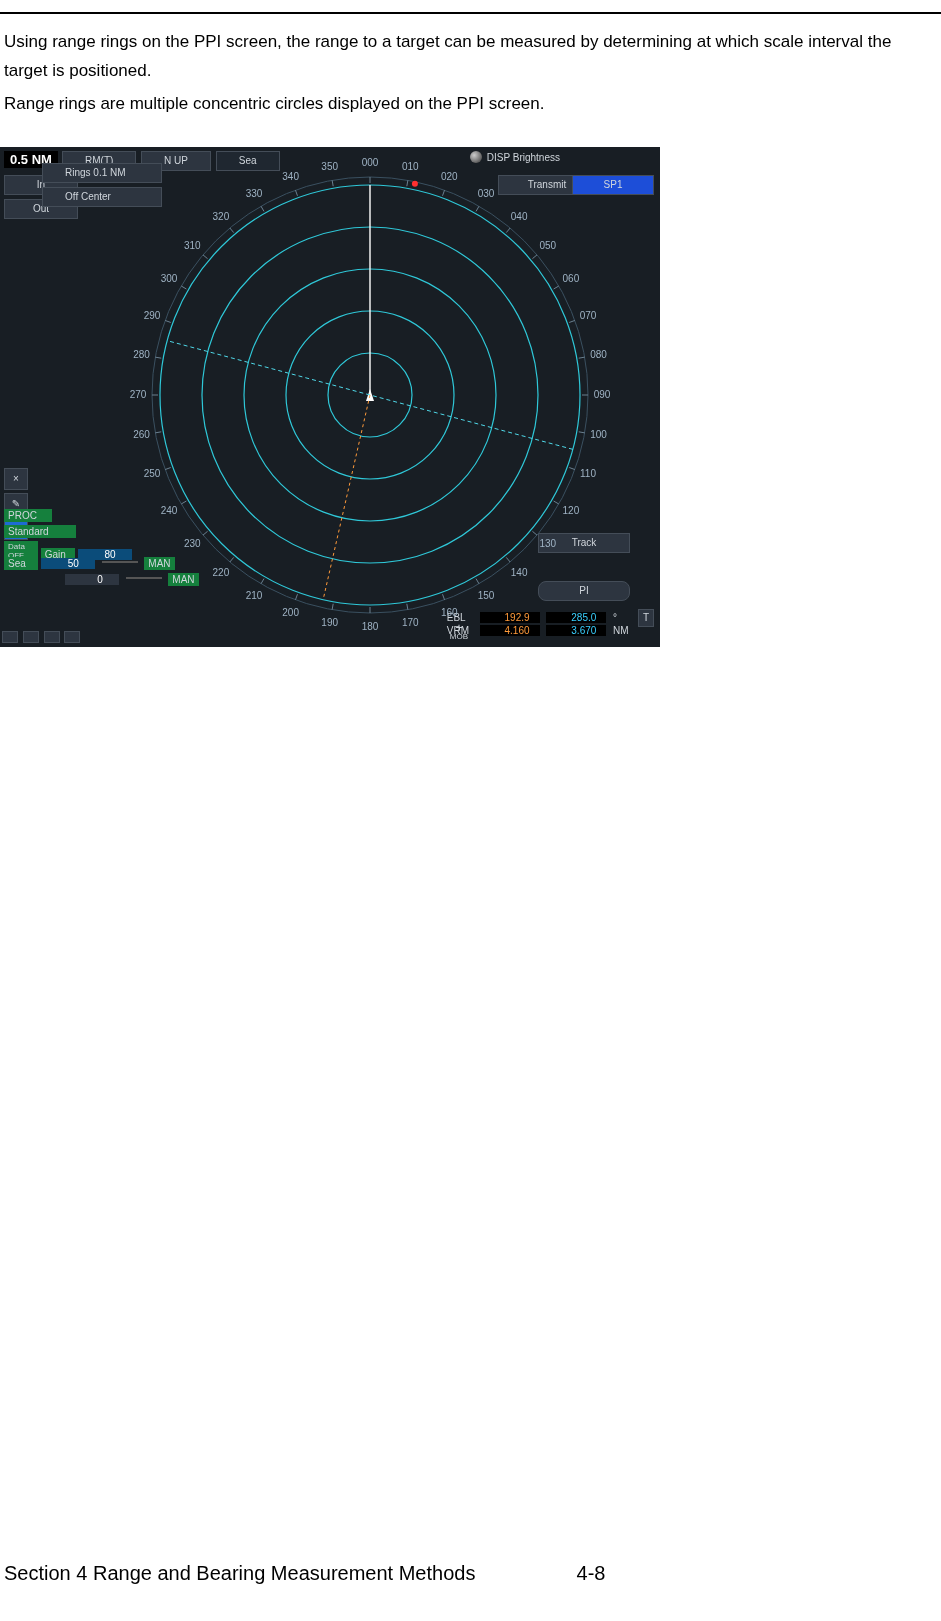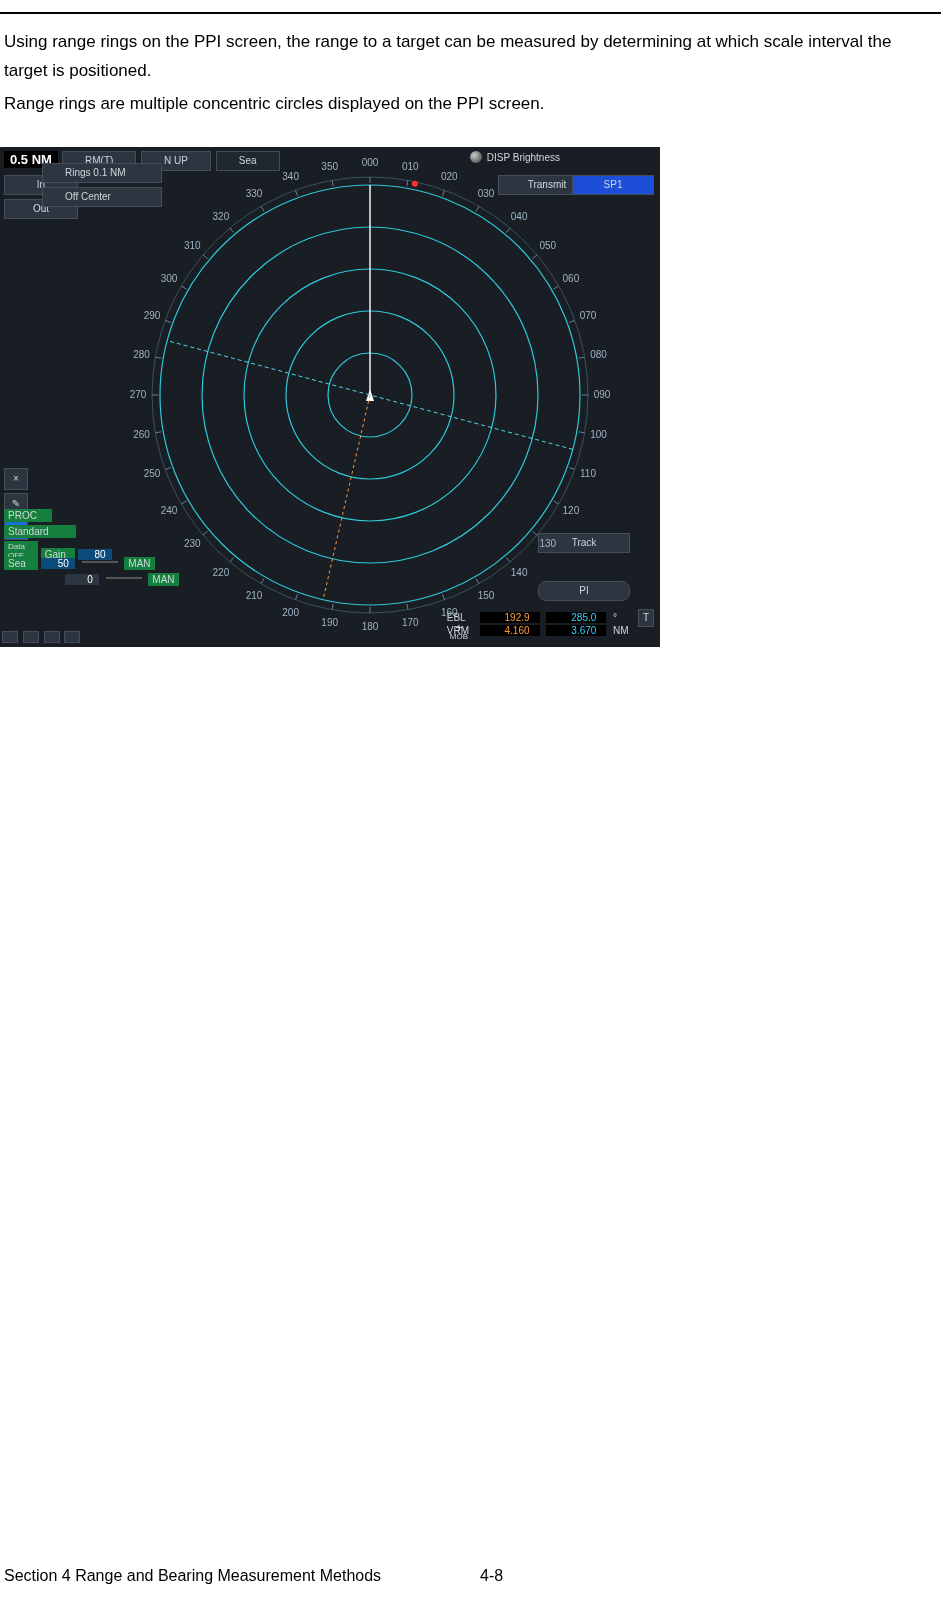--- a/index.html
+++ b/index.html
@@ -81,36 +81,36 @@
   .pi { position: absolute; bottom: 46px; right: 30px; }
   .pi .btn { width: 46px; border-radius: 8px; }
   .ebl-vrm { position: absolute; bottom: 6px; right: 6px; font-size: 10px; }
   .ebl-vrm .row { height: 16px; }
   .ebl-vrm .lab { display: inline-block; width: 26px; text-align: left; }
   .ebl-vrm .val { display: inline-block; width: 40px; text-align: right; background: #000; padding: 0 10px; margin-left: 4px; }
   .ebl-vrm .unit { display: inline-block; width: 22px; margin-left: 4px; }
   .proc { position: absolute; bottom: 58px; left: 4px; }
   .proc .cell { display: inline-block; background: #15803d; padding: 1px 4px; margin-bottom: 2px; font-size: 10px; }
   .proc .row { height: 16px; }
-  .proc .num { display: inline-block; width: 22px; text-align: right; color: #fff; background: #0b4c7a; padding: 0 6px; }
+  .proc .num { display: inline-block; width: 22px; text-align: right; color: #fff; background: #0b4c7a; padding: 0 16px; }
   .tool-col { position: absolute; bottom: 104px; left: 4px; }
   .tool-col .icon {
     display: block; width: 22px; height: 20px; background: #2d3540; border: 1px solid #444d58;
     margin-bottom: 3px; font-size: 10px; line-height: 20px; text-align: center;
   }
   .status-bar { position: absolute; bottom: 2px; left: 2px; }
   .status-bar .mini { display: inline-block; width: 14px; height: 10px; background: #2d3540; border: 1px solid #444d58; margin-right: 2px; }
   .mob { position: absolute; bottom: 6px; right: 192px; text-align: center; font-size: 8px; }
   .mob .plus { font-size: 12px; display: block; line-height: 8px; }
   .ppi {
     position: absolute; top: 8px; left: 130px; width: 480px; height: 480px;
   }
   .ppi svg { width: 100%; height: 100%; }
   .bearing-label { font-size: 10px; fill: #9fb3c4; }
-  .footer { position: absolute; bottom: 36px; left: 4px; font-size: 16px; }
+  .footer { position: absolute; bottom: 36px; left: 4px; font-size: 20px; }
   .footer .gap { display: inline-block; width: 90px; }
 </style>
 </head>
 <body>
 
 <div class="page">
   <hr class="rule">
   <p>Using range rings on the PPI screen, the range to a target can be measured by determining at which scale interval the target is positioned.</p>
   <p>Range rings are multiple concentric circles displayed on the PPI screen.</p>
 

